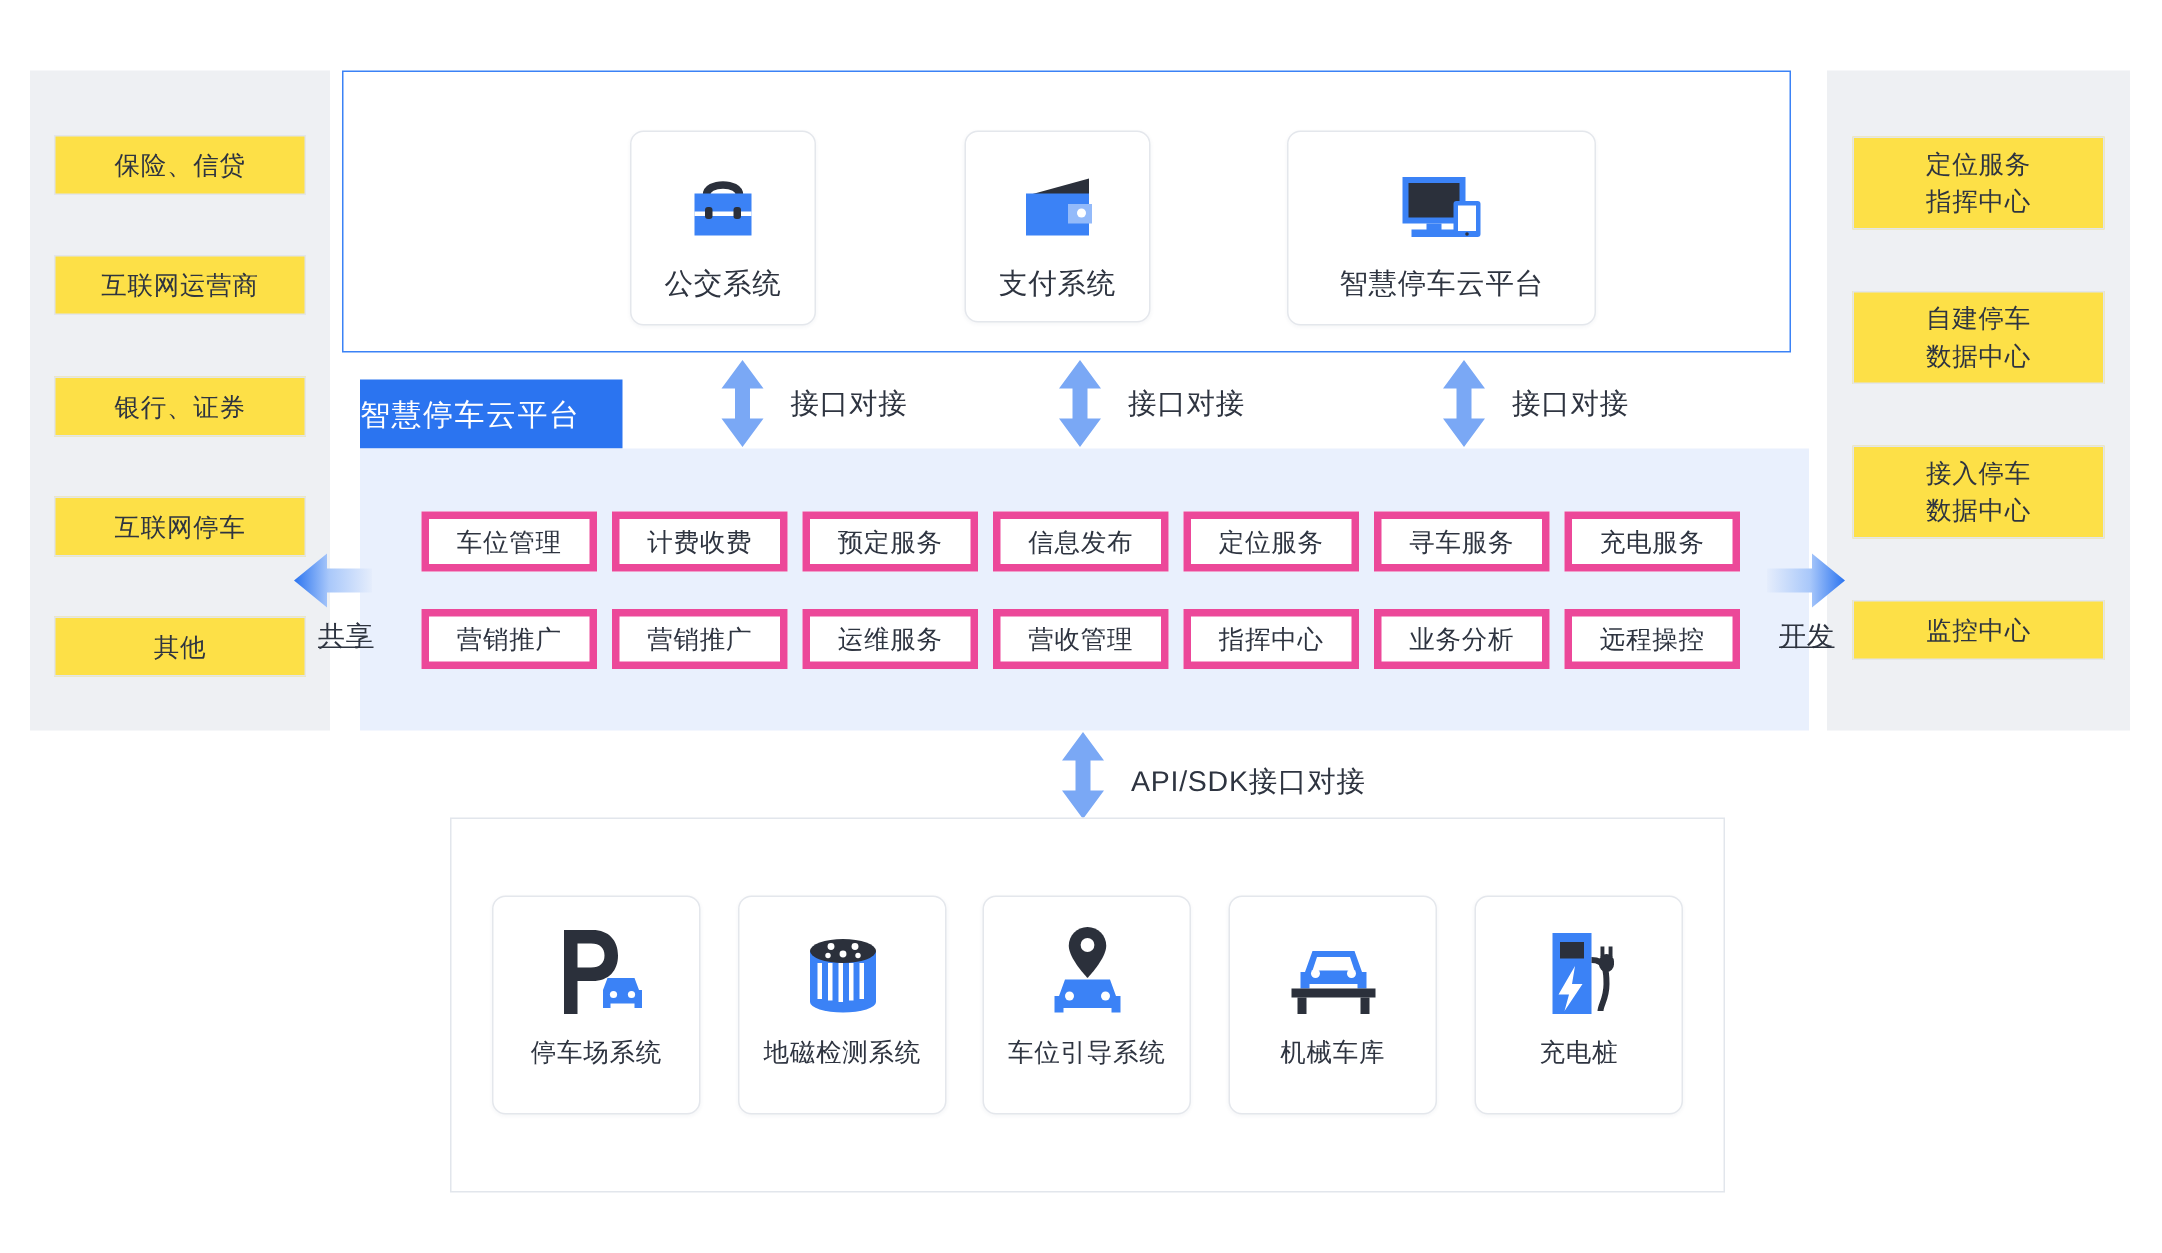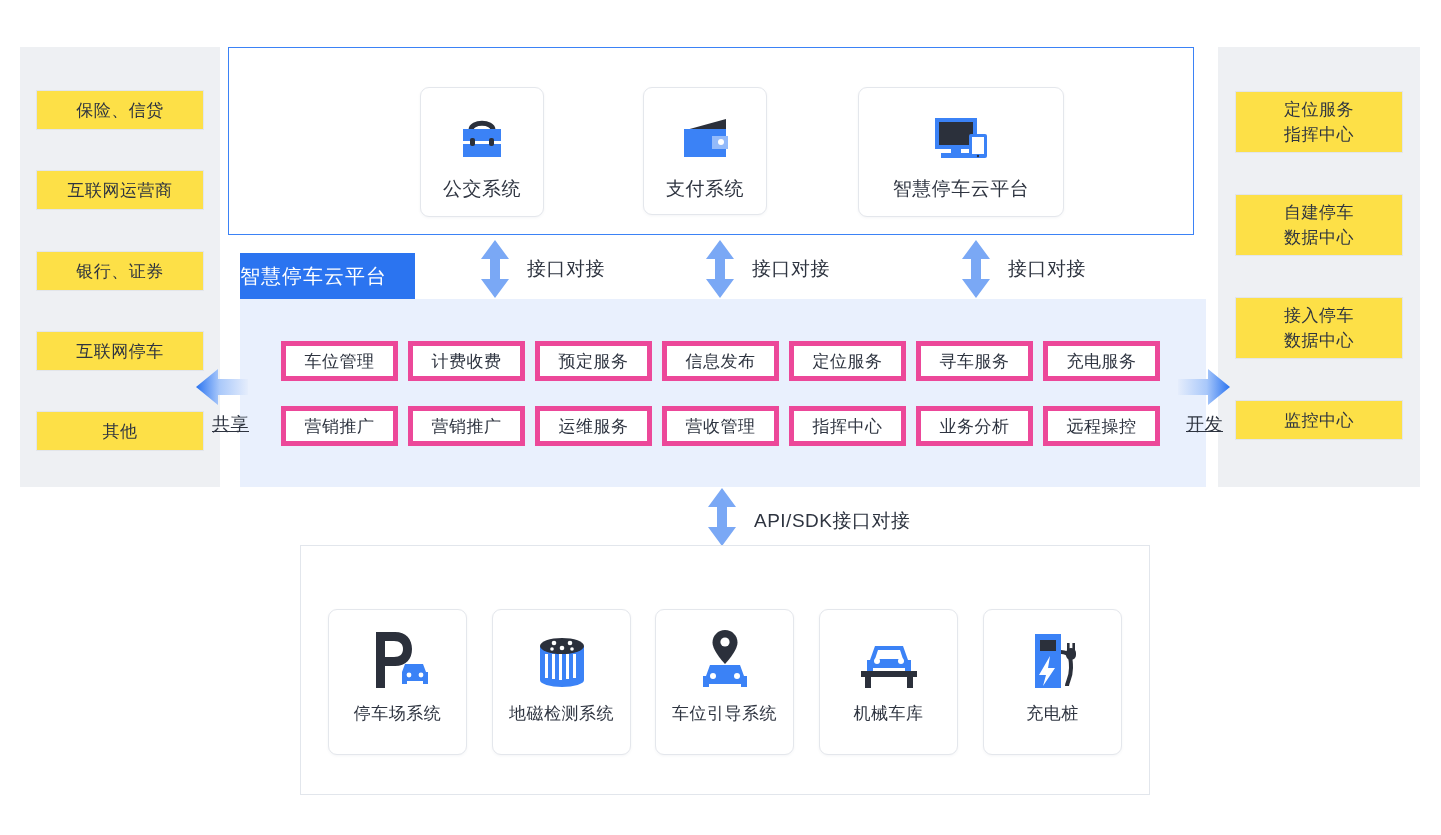--- a/index.html
+++ b/index.html
@@ -139,21 +139,21 @@
     position: absolute;
     left: 300px; top: 545px;
     width: 850px; height: 250px;
     box-sizing: border-box;
     border: 1px solid #e2e6ec;
     background: #ffffff;
   }
   .dev-card {
     position: absolute;
     box-sizing: border-box;
-    top: 63px;
+    top: 51px;
     width: 139px; height: 146px;
     background: #ffffff;
     border: 1px solid #e4e7ec;
     border-radius: 9px;
     box-shadow: 0 1px 3px rgba(30,50,90,.05);
     display: flex; flex-direction: column;
     align-items: center; justify-content: flex-start;
   }
   .dev-card .ico {
     margin-top: 18px;

